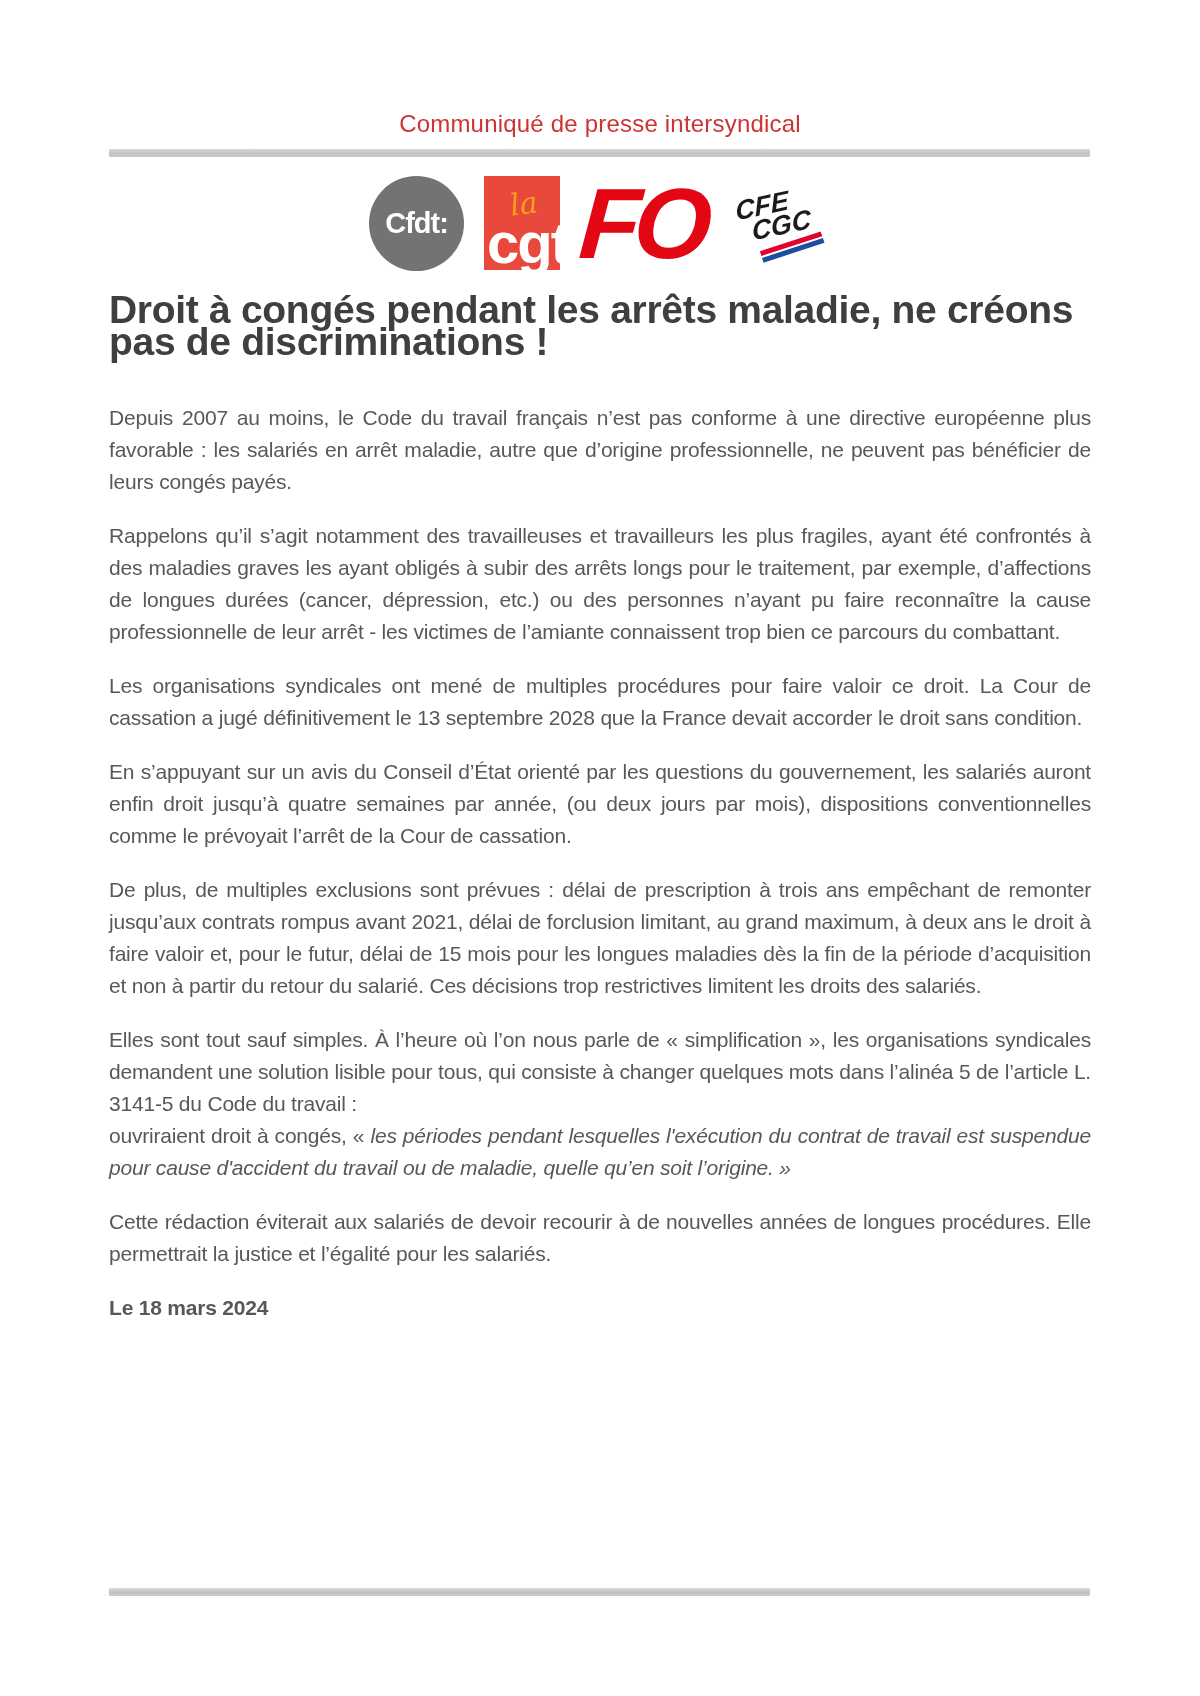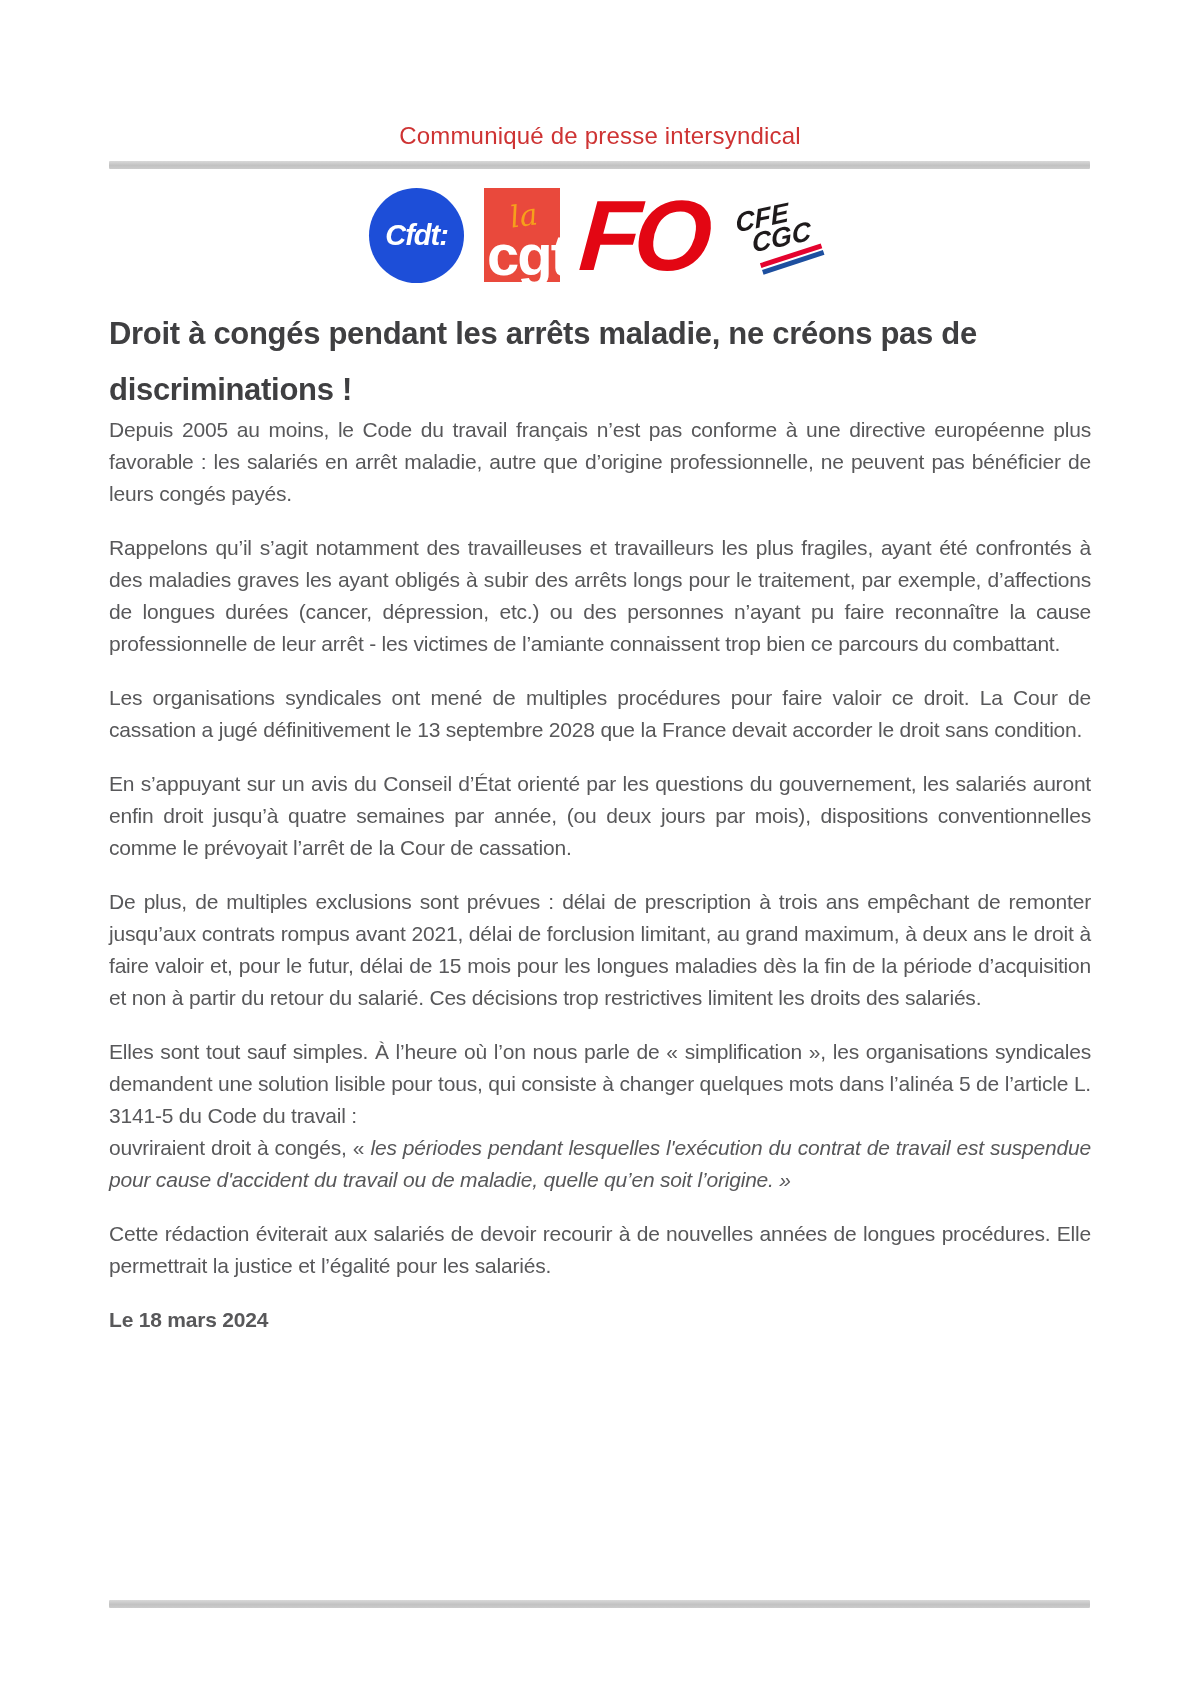--- a/index.html
+++ b/index.html
@@ -3,21 +3,21 @@
 <meta charset="utf-8">
 <style>
   html, body { margin: 0; padding: 0; }
   body {
     width: 1200px; height: 1696px;
     background: #ffffff;
     font-family: "Liberation Sans", sans-serif;
     position: relative;
     overflow: hidden;
   }
-  .page { position: absolute; inset: 0; margin-top: 12px; }
+  .page { position: absolute; inset: 0; }
 
   .header-label {
     position: absolute;
     top: 110px; left: 0; width: 100%;
     text-align: center;
     font-size: 24px;
     color: #ce3333;
     letter-spacing: 0.2px;
   }
 
@@ -36,23 +36,23 @@
     height: 106px;
     display: flex;
     justify-content: center;
     align-items: center;
     gap: 20px;
   }
 
   
   .logo-cfdt {
     width: 95px; height: 95px;
-    background: #1d4ed8;
+    background: #737373;
     border-radius: 50%;
-    display: flex; align-items: center; justify-content: center; font-style: italic;
+    display: flex; align-items: center; justify-content: center;
   }
   .logo-cfdt span {
     color: #ffffff; font-weight: bold; font-size: 29px; letter-spacing: -1px;
   }
 
   
   .logo-cgt {
     width: 76px; height: 94px;
     background: #e9493c;
     position: relative;
@@ -109,22 +109,22 @@
   .stripes { margin-top: 5px; margin-left: 16px; transform: rotate(-6deg); }
   .stripe { width: 64px; height: 5px; margin-bottom: 2px; }
   .stripe-red { background: #e4032e; }
   .stripe-blue { background: #1d4f9f; }
 
   
   .doc-title {
     position: absolute;
     top: 294px; left: 109px; width: 982px;
     margin: 0;
-    font-size: 31px;
-    line-height: 56px;
+    font-size: 39px;
+    line-height: 32px;
     font-weight: bold;
     color: #3f3f41;
     letter-spacing: -0.3px;
   }
 
   
   .content {
     position: absolute;
     top: 402px; left: 109px; width: 982px;
     color: #58585a;
@@ -170,21 +170,21 @@
         <div class="stripe stripe-blue"></div>
       </div>
     </div>
 
   </div>
 
   <h1 class="doc-title">Droit à congés pendant les arrêts maladie, ne créons pas de discriminations !</h1>
 
   <div class="content">
 
-    <p>Depuis 2005 au moins, le Code du travail français n’est pas conforme à une directive européenne plus favorable : les salariés en arrêt maladie, autre que d’origine professionnelle, ne peuvent pas bénéficier de leurs congés payés.</p>
+    <p>Depuis 2007 au moins, le Code du travail français n’est pas conforme à une directive européenne plus favorable : les salariés en arrêt maladie, autre que d’origine professionnelle, ne peuvent pas bénéficier de leurs congés payés.</p>
 
     <p>Rappelons qu’il s’agit notamment des travailleuses et travailleurs les plus fragiles, ayant été confrontés à des maladies graves les ayant obligés à subir des arrêts longs pour le traitement, par exemple, d’affections de longues durées (cancer, dépression, etc.) ou des personnes n’ayant pu faire reconnaître la cause professionnelle de leur arrêt - les victimes de l’amiante connaissent trop bien ce parcours du combattant.</p>
 
     <p>Les organisations syndicales ont mené de multiples procédures pour faire valoir ce droit. La Cour de cassation a jugé définitivement le 13 septembre 2028 que la France devait accorder le droit sans condition.</p>
 
 
     <p>En s’appuyant sur un avis du Conseil d’État orienté par les questions du gouvernement, les salariés auront enfin droit jusqu’à quatre semaines par année, (ou deux jours par mois), dispositions conventionnelles comme le prévoyait l’arrêt de la Cour de cassation.</p>
 
     <p>De plus, de multiples exclusions sont prévues : délai de prescription à trois ans empêchant de remonter jusqu’aux contrats rompus avant 2021, délai de forclusion limitant, au grand maximum, à deux ans le droit à faire valoir et, pour le futur, délai de 15 mois pour les longues maladies dès la fin de la période d’acquisition et non à partir du retour du salarié. Ces décisions trop restrictives limitent les droits des salariés.</p>
 

